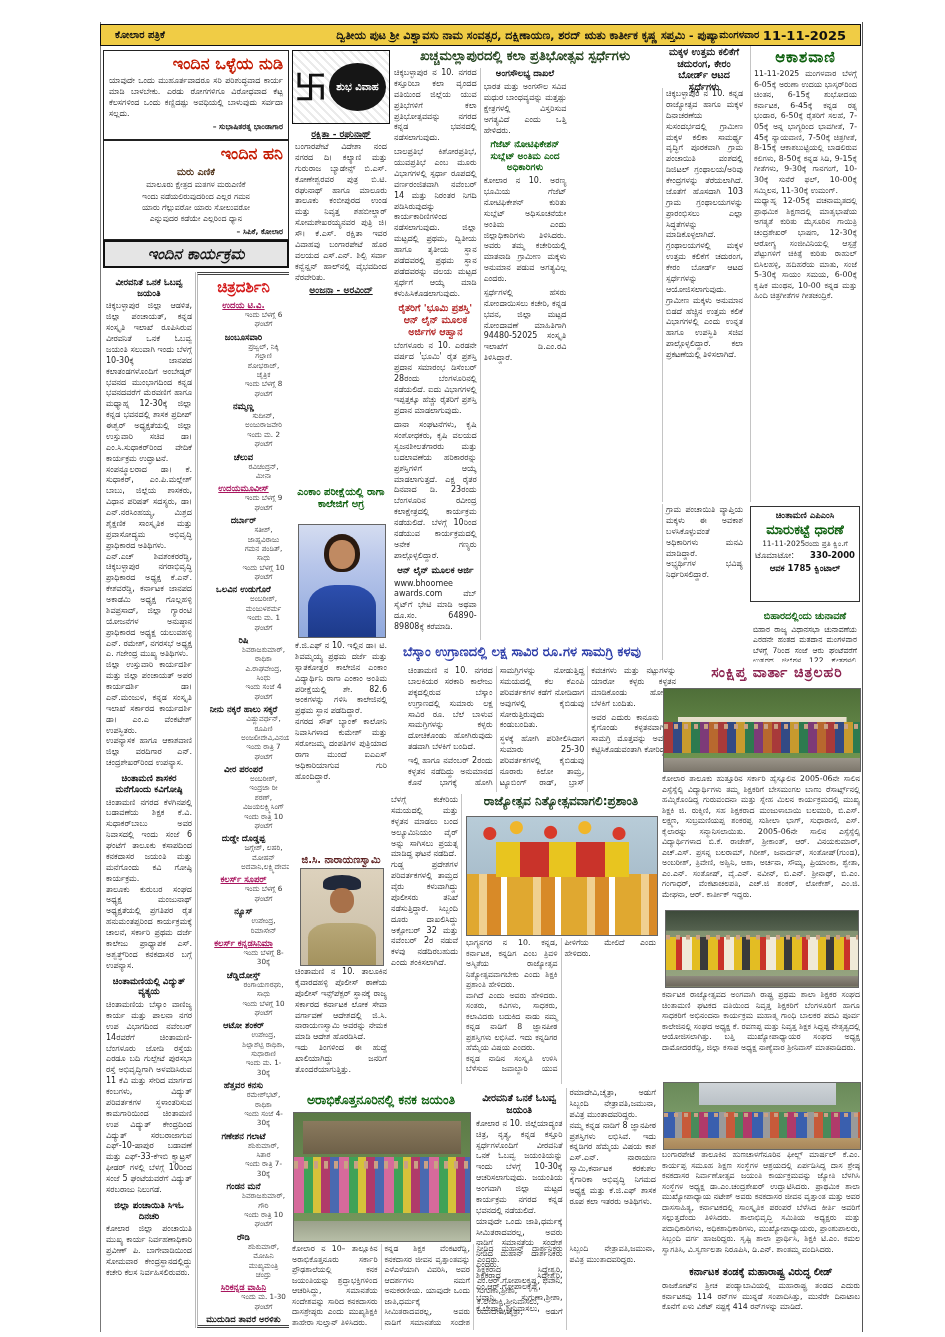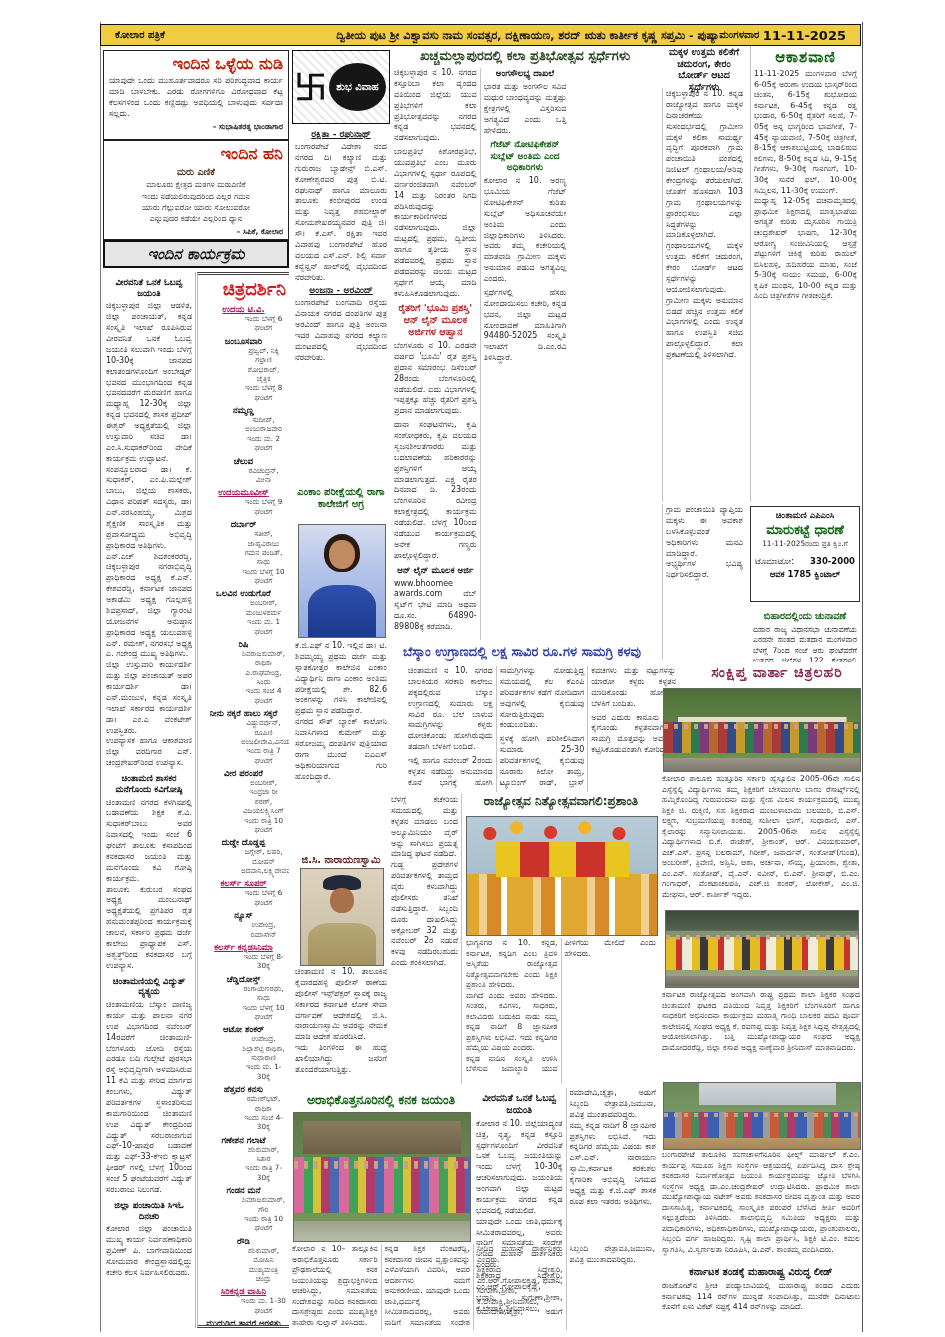--- a/index.html
+++ b/index.html
@@ -15,21 +15,21 @@
   .t-green{color:#0b5e0b;font-weight:bold;text-align:center;}
   .body{font-size:8px;line-height:1.36;color:#1b1b1b;text-align:justify;white-space:pre-line;word-break:break-word;}
   .attrib{font-size:7.5px;font-weight:bold;text-align:right;color:#222;margin-top:2px;}
   .sub-brown{font-size:9.5px;font-weight:bold;color:#4a2c12;text-align:center;margin:1px 0;}
   .hani-line{font-size:7.8px;text-align:center;color:#222;line-height:1.45;}
   .progbox{background:#e5e5e5;border:2px solid #111;display:flex;align-items:center;justify-content:center;font-size:15px;font-weight:bold;color:#151515;box-sizing:border-box;font-style:italic;}
   .col{box-sizing:border-box;padding:1px 3px;overflow:hidden;}
   .rule-r{border-right:1px solid #b8b8b8;}
   .art-head{font-size:8.6px;font-weight:bold;color:#111;text-align:center;line-height:1.25;margin:4px 0 3px 0;}
   .tvcol{border-top:3px double #444;border-bottom:3px double #444;border-left:1px solid #b8b8b8;}
-  .tv-title-main{color:#d41a1a;font-weight:bold;font-size:18px;text-align:right;margin:2px 0 4px 0;}
+  .tv-title-main{color:#d41a1a;font-weight:bold;font-size:15px;text-align:center;margin:2px 0 4px 0;}
   .tv-entry{margin-bottom:3px;}
   .tv-t{font-size:8.4px;font-weight:bold;text-align:center;color:#141414;line-height:1.2;}
   .k-channel .tv-t{color:#a8155e;text-decoration:underline;}
   .tv-c,.tv-m{font-size:7.2px;text-align:center;color:#333;line-height:1.3;margin-left:40px;}
   .photo{position:absolute;border:1px solid #666;overflow:hidden;background:#cfc6ae;}
   .ph-grp{background-repeat:no-repeat;background-image:
     repeating-linear-gradient(90deg,#caa184 0 4px,rgba(0,0,0,0) 4px 10px),
     repeating-linear-gradient(90deg,#a83a3a 0 9px,#324a85 9px 18px,#c79a2e 18px 27px,#2e7a4f 27px 36px,#7d3a78 36px 45px,#b8682e 45px 54px),
     linear-gradient(#e9e2ce,#d9d2ba),
     linear-gradient(#9b958a,#7e786d),
@@ -89,21 +89,21 @@
   .cols2{column-count:2;column-gap:7px;column-rule:1px solid #c4c4c4;column-fill:auto;}
   .k-p{font-size:8px;line-height:1.36;color:#1b1b1b;text-align:justify;margin:0 0 3px 0;word-break:break-word;}
   .k-hr{font-size:9.5px;font-weight:bold;color:#b22222;text-align:center;line-height:1.25;margin:3px 0;}
   .k-hg{font-size:9px;font-weight:bold;color:#0b5e0b;text-align:center;line-height:1.25;margin:3px 0;}
   .k-hb{font-size:8.6px;font-weight:bold;color:#111;text-align:center;margin:3px 0;}
   .radio-title{font-size:15px;letter-spacing:1px;margin:1px 0 3px 0;}
   .market{border:1.2px solid #333;box-sizing:border-box;padding:3px 4px;background:#fff;}
   .mk-l1{font-size:8.5px;font-weight:bold;text-align:center;color:#222;}
   .mk-title{font-size:13px;font-weight:bold;text-align:center;color:#0b5e0b;margin:1px 0;}
   .mk-l2{font-size:7.4px;text-align:center;color:#222;}
-  .mk-row{display:flex;justify-content:space-between;font-size:8.5px;margin-top:8px;color:#111;}
+  .mk-row{display:flex;justify-content:space-between;font-size:8.5px;margin-top:2px;color:#111;}
   .mk-arr{font-size:8.5px;font-weight:bold;text-align:center;margin-top:2px;color:#111;}
   .cap{font-size:7.8px;line-height:1.35;color:#1b1b1b;text-align:justify;white-space:pre-line;word-break:break-word;}
   .briefs-head{font-size:14px;font-weight:bold;color:#8c2450;text-align:center;letter-spacing:1px;}
   .sports-head{font-size:10px;font-weight:bold;color:#111;text-align:center;}
 </style>
 </head>
 <body>
 
 <div class="sheet">
   <div class="abs frame" style="left:100px;top:22px;width:761px;height:1310px;"></div>
@@ -332,21 +332,20 @@
   </div>
 
   <div class="abs vivaha" style="left:292px;top:50px;width:98px;height:74px;">
     <span class="swastika">卐</span>
     <span class="viv-oval">ಶುಭ ವಿವಾಹ</span>
   </div>
   <div class="abs col" style="left:292px;top:126px;width:98px;height:360px;">
     <div class="couple">ರಕ್ಷಿತಾ - ರಘುನಾಥ್</div>
     <div class="body">ಬಂಗಾರಪೇಟೆ ವಿದೇಶಾ ನಂದ ನಗರದ ದಿ। ಕಲ್ಯಾಣಿ ಮತ್ತು ಗುರುರಾಜ ಬ್ಯಾಡೇನ್ಸ್ ಬಿ.ಎಸ್. ಕೋಣೇಶ್ವರವರ ಪುತ್ರ ಬಿ.ಟಿ. ರಘುನಾಥ್ ಹಾಗೂ ಮಾಲೂರು ತಾಲೂಕು ಕಂಬೀಪುರದ ಉಂಡ ಮತ್ತು ನಿವೃತ್ತ ಶಹಬೀಲ್ದಾರ್ ಸೋಮಶೇಖರಯ್ಯನವರ ಪುತ್ರಿ ಚಿ।ಸೌ। ಕೆ.ಎಸ್. ರಕ್ಷಿತಾ ಇವರ ವಿವಾಹವು ಬಂಗಾರಪೇಟೆ ಹೊರ ವಲಯದ ಎಸ್.ಎನ್. ಶಿಲ್ಪಿ ಸರ್ವಾ ಕನ್ವೆನ್ಷನ್ ಹಾಲ್‌ನಲ್ಲಿ ವೈಭವದಿಂದ ನೆರವೇರಿತು.</div>
     <div class="couple">ಅಂಜನಾ - ಅರವಿಂದ್</div>
-    <div class="body">ಬಂಗಾರಪೇಟೆ ಬಂಗವಾದಿ ರಸ್ತೆಯ ವಿನಾಯಕ ನಗರದ ದಂಪತಿಗಳ ಪುತ್ರ ಅರವಿಂದ್ ಹಾಗೂ ಪುತ್ರಿ ಅಂಜನಾ ಇವರ ವಿವಾಹವು ನಗರದ ಕಲ್ಯಾಣ ಮಂಟಪದಲ್ಲಿ ವೈಭವದಿಂದ ನೆರವೇರಿತು.</div>
   </div>
 
   <div class="abs head-md t-green" style="left:292px;top:486px;width:98px;font-size:10px;">ಎಂಕಾಂ ಪರೀಕ್ಷೆಯಲ್ಲಿ ರಾಗಾ ಕಾಲೇಜಿಗೆ ಅಗ್ರ</div>
   <div class="photo ph-portrait" style="left:298px;top:524px;width:86px;height:112px;">
     <div class="pp-hair"></div>
     <div class="pp-face"></div>
     <div class="pp-torso"></div>
   </div>
   <div class="abs col" style="left:292px;top:640px;width:98px;height:212px;">
     <div class="body">ಕೆ.ಜಿ.ಎಫ್ ನ 10. ಇಲ್ಲಿನ ಡಾ। ಟಿ. ಶಿವಮ್ಮಯ್ಯ ಪ್ರಥಮ ದರ್ಜೆ ಮತ್ತು ಸ್ನಾತಕೋತ್ತರ ಕಾಲೇಜಿನ ಎಂಕಾಂ ವಿದ್ಯಾರ್ಥಿನಿ ರಾಗಾ ಎಂಕಾಂ ಅಂತಿಮ ಪರೀಕ್ಷೆಯಲ್ಲಿ ಶೇ. 82.6 ಅಂಕಗಳನ್ನು ಗಳಿಸಿ ಕಾಲೇಜಿನಲ್ಲಿ ಪ್ರಥಮ ಸ್ಥಾನ ಪಡೆದಿದ್ದಾರೆ.

